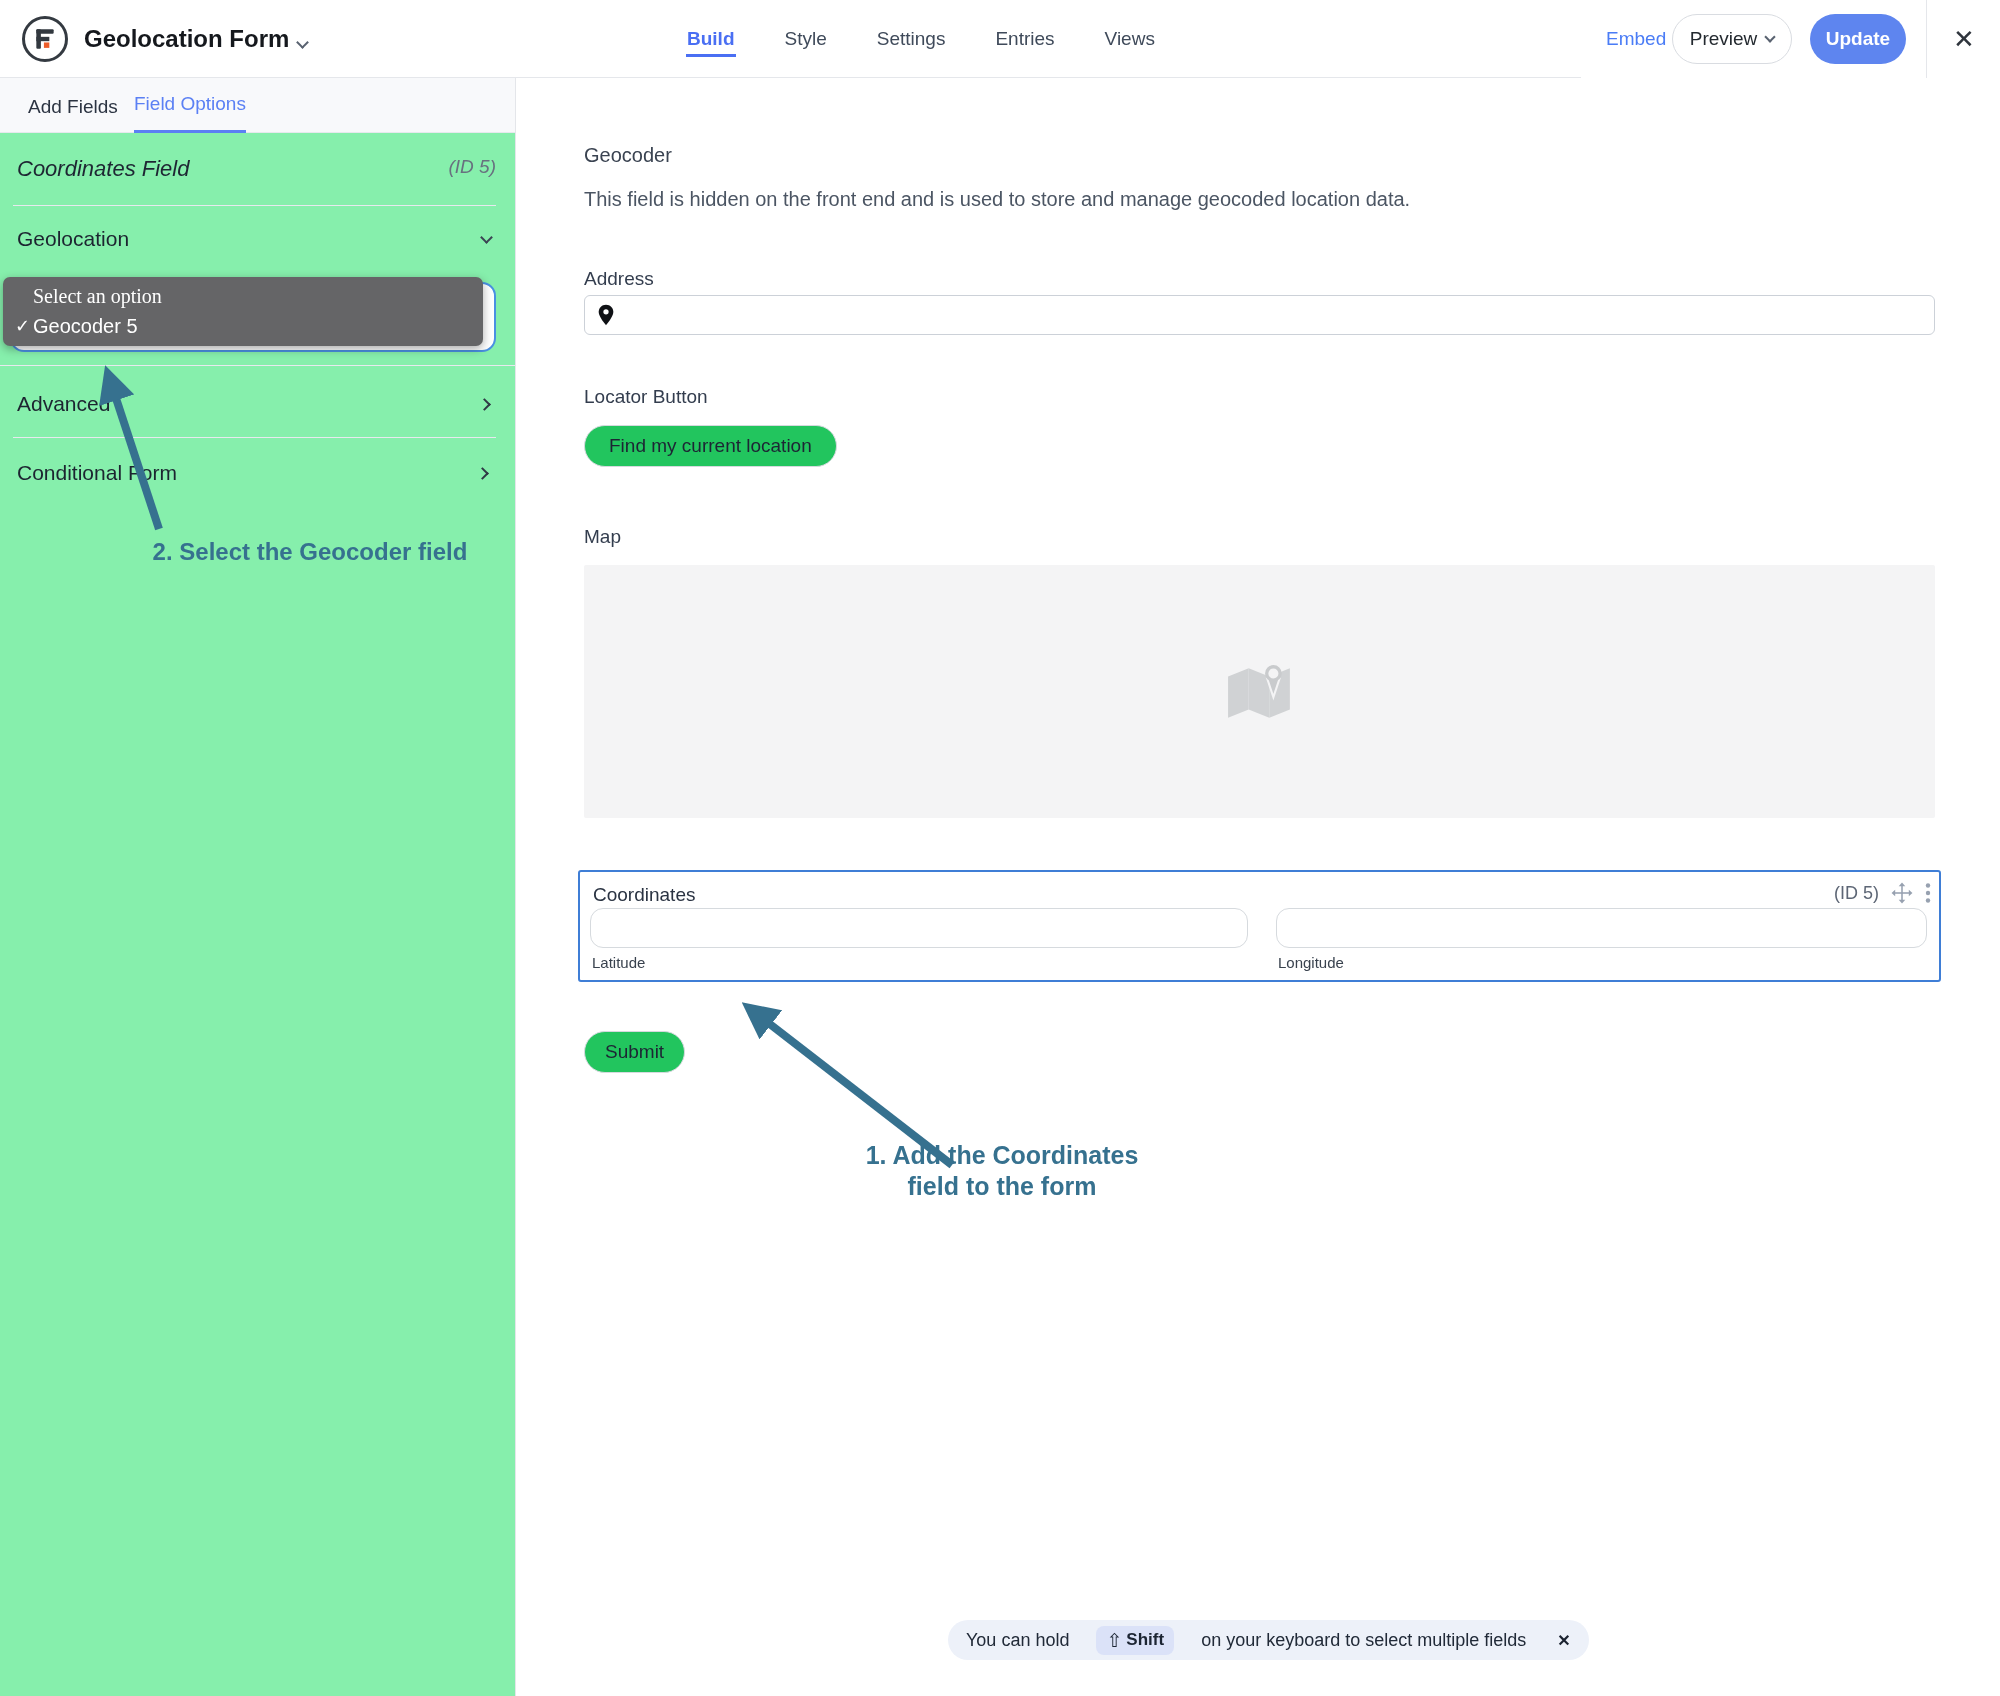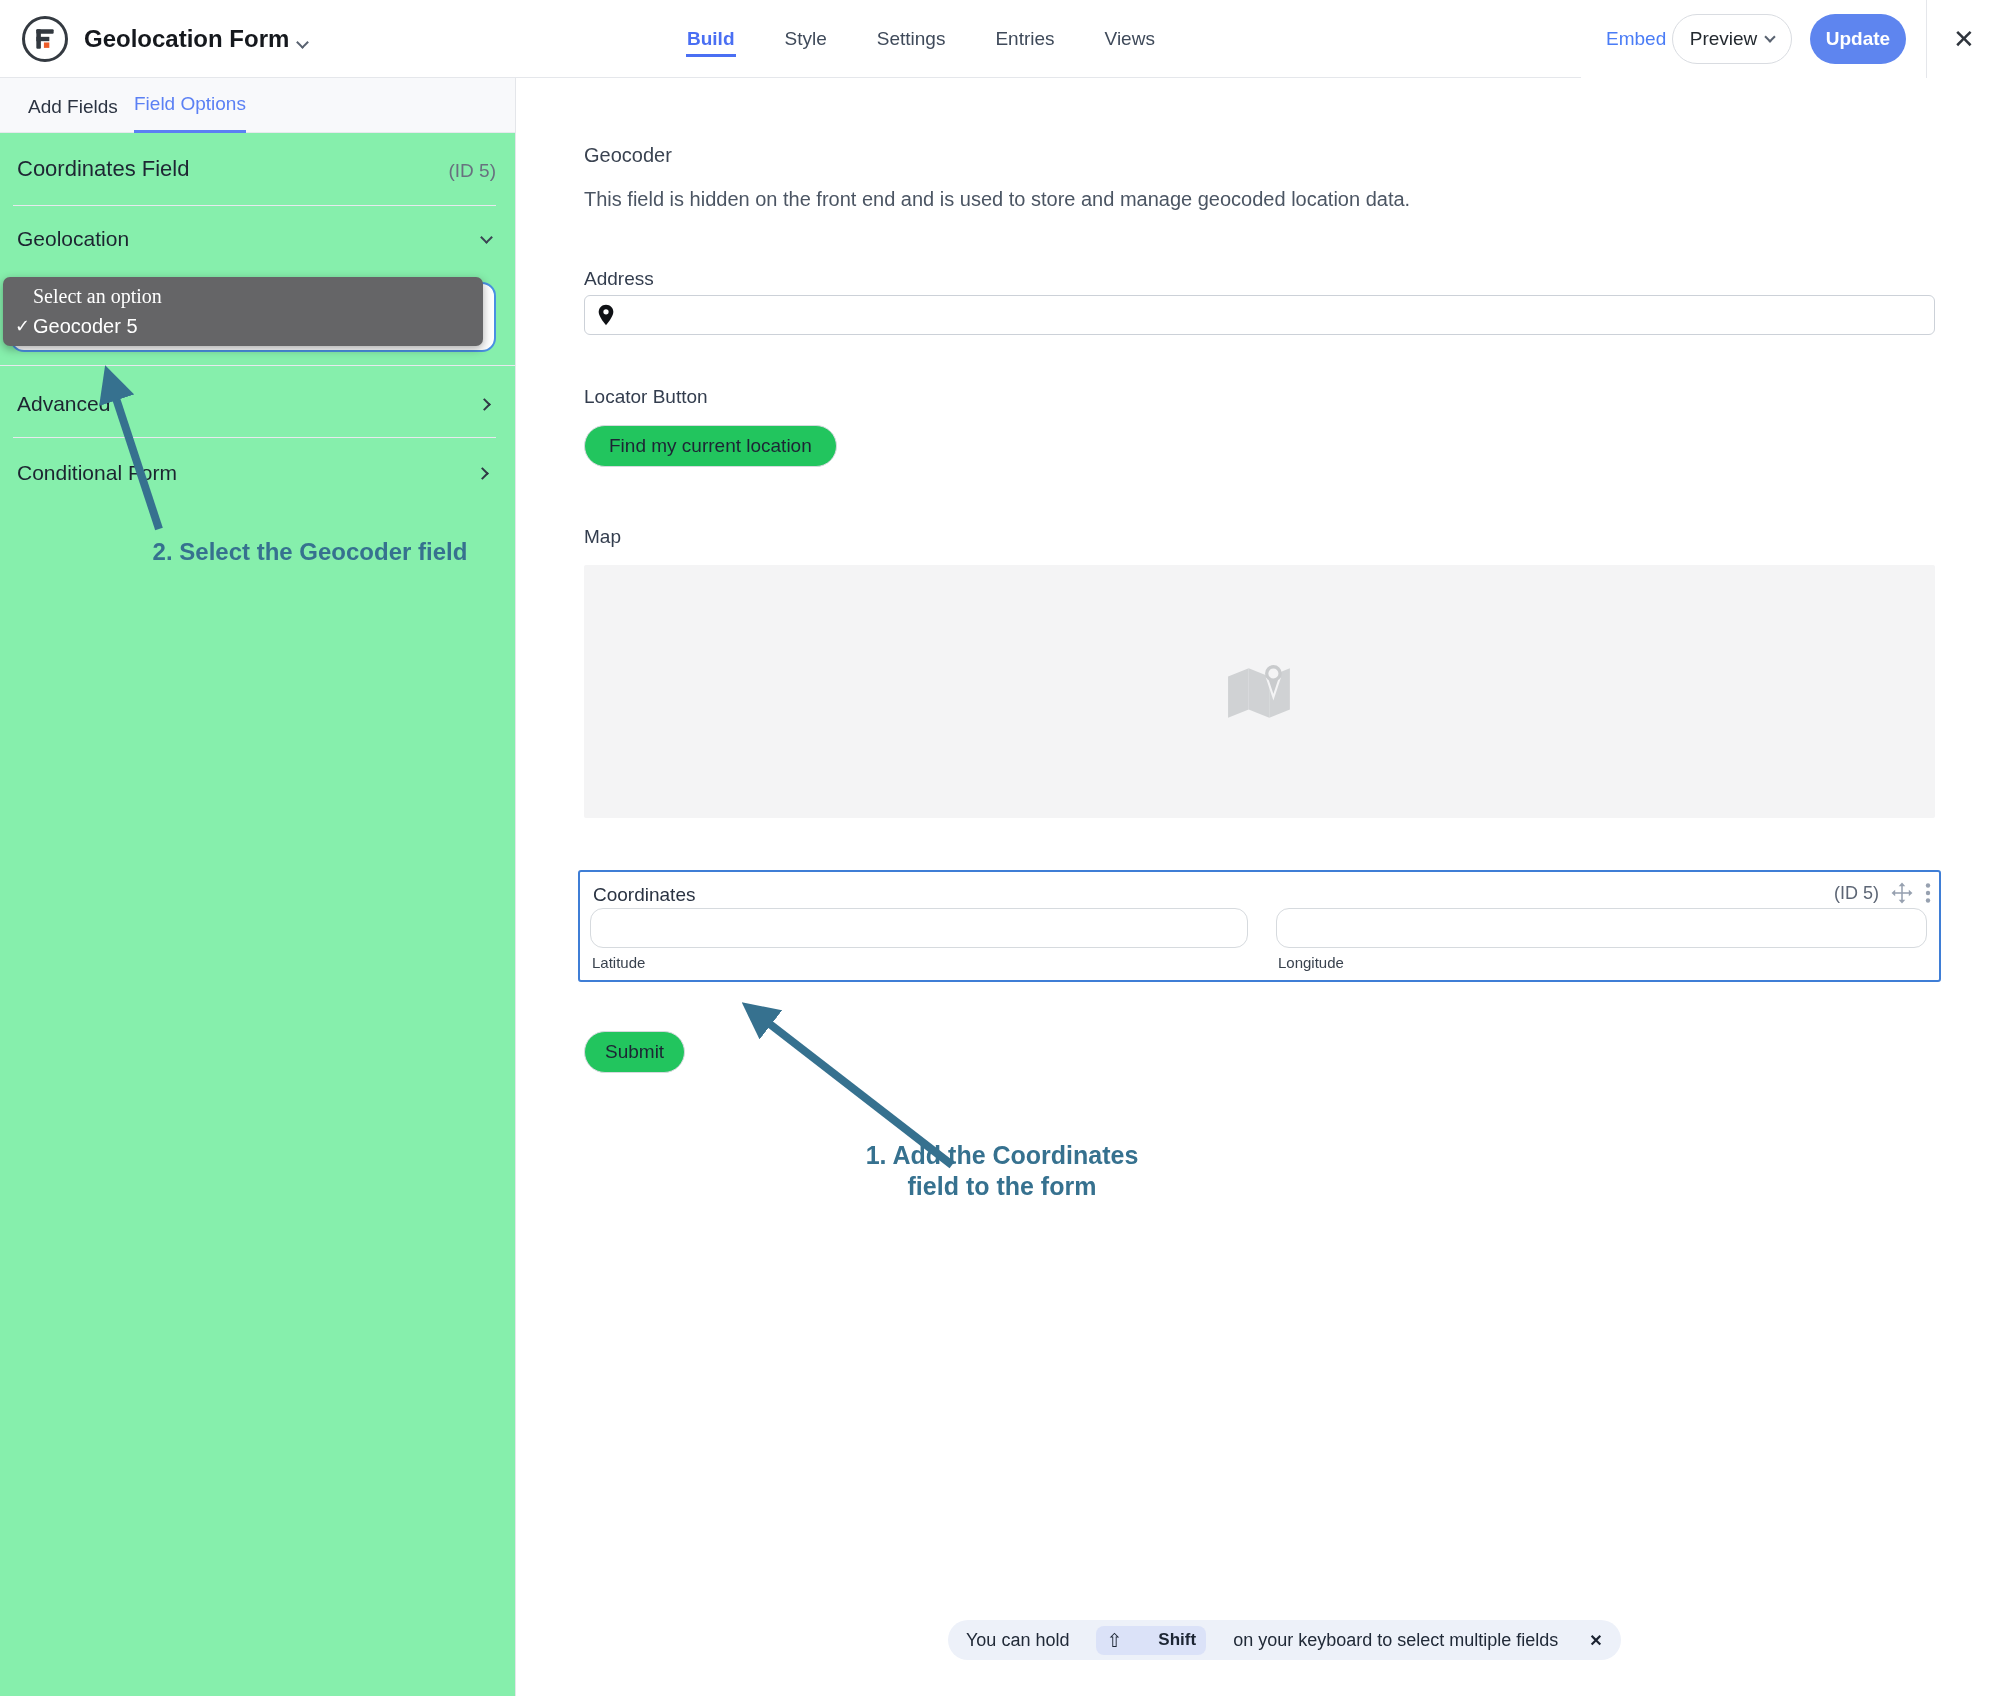--- a/index.html
+++ b/index.html
@@ -26,21 +26,21 @@
   .chev.down { transform:rotate(45deg); }
   .chev.right { transform:rotate(-45deg); }
   .chev.sm { width:9px; height:9px; }
   .chev.xs { width:8px; height:8px; border-width:2px; }
 
   
   .sidebar { position:absolute; left:0; top:78px; width:516px; height:1618px; background:#86efac; border-right:1px solid #e4e6ea; }
   .side-tabs { position:absolute; left:0; top:0; width:100%; height:55px; background:#f8f9fb; border-bottom:1px solid #e7e9ee; }
   .side-tab { position:absolute; top:0; height:55px; display:flex; align-items:center; font-size:19px; color:#2c3442; cursor:pointer; padding-top:2px; }
   .side-tab.active { color:#5b80f4; border-bottom:3px solid #5b80f4; padding-top:0; }
-  .field-head { position:absolute; left:17px; right:19px; top:78px; display:flex; justify-content:space-between; align-items:flex-end; }
+  .field-head { position:absolute; left:17px; right:19px; top:78px; display:flex; justify-content:space-between; align-items:flex-start;font-style:italic; }
   .field-head .t { font-size:22px; font-weight:500; color:#1e2633; }
   .field-head .id { font-size:19px; color:#68717f; }
   .s-hr { position:absolute; height:1px; background:#e7e9ee; }
   .sec-row { position:absolute; left:17px; right:24px; display:flex; justify-content:space-between; align-items:center; cursor:pointer; }
   .sec-row .lbl { font-size:21px; color:#1c2430; }
   .select-ghost { position:absolute; left:10px; top:204px; width:486px; height:70px; background:#fff; border:2px solid #4a90e2; border-radius:14px; cursor:pointer; }
   .dropdown { position:absolute; left:3px; top:199px; width:480px; height:69px; background:#656567; border-radius:7px; box-shadow:0 3px 10px rgba(0,0,0,.33); padding-top:4px; z-index:4; }
   .dd-item { height:30px; line-height:30px; font-size:20px; color:#fff; display:flex; align-items:center; cursor:pointer; }
   .dd-item .chk { width:18px; margin-left:12px; font-size:18px; }
   .dd-item.first { padding-left:30px;font-family:Liberation Serif, serif; }
@@ -62,21 +62,21 @@
   .coords-card .c-lbl { position:absolute; left:13px; top:12px; font-size:19px; color:#2a3342; }
   .card-tools { position:absolute; right:8px; top:10px; display:flex; align-items:center; gap:12px; }
   .card-tools .cid { font-size:18px; color:#5d6675; }
   .sub-input { position:absolute; top:36px; height:40px; background:#fff; border:1px solid #d6dade; border-radius:13px; font-size:17px; padding:0 14px; outline:none; }
   .sub-lbl { position:absolute; top:82px; font-size:15px; color:#39424e; }
   .ann1 { position:absolute; left:286px; top:1062px; width:400px; font-size:25px; line-height:31px; }
   .toast { position:absolute; left:432px; top:1542px; height:40px; background:#edf1f9; border-radius:20px; display:inline-flex; align-items:center; gap:27px; padding:16px 18px; }
   .toast .txt { font-size:18px; color:#212a38; white-space:nowrap; }
   .key-badge { display:inline-flex; align-items:center; gap:4px; background:#dbe2f8; border-radius:8px; padding:3px 10px; color:#1c2533; }
   .key-badge .sh { font-size:19px; }
-  .key-badge .k { font-size:17px; font-weight:700;margin-left:32px; }
+  .key-badge .k { font-size:17px; font-weight:700; }
   .toast .x { font-size:16px; font-weight:600; color:#1a2230; cursor:pointer; margin-left:4px; }
   .icon-gray { color:#97a1b0; }
 </style>
 </head>
 <body>
 
 <div class="page">
 
   <div class="header">
     <div class="logo">

